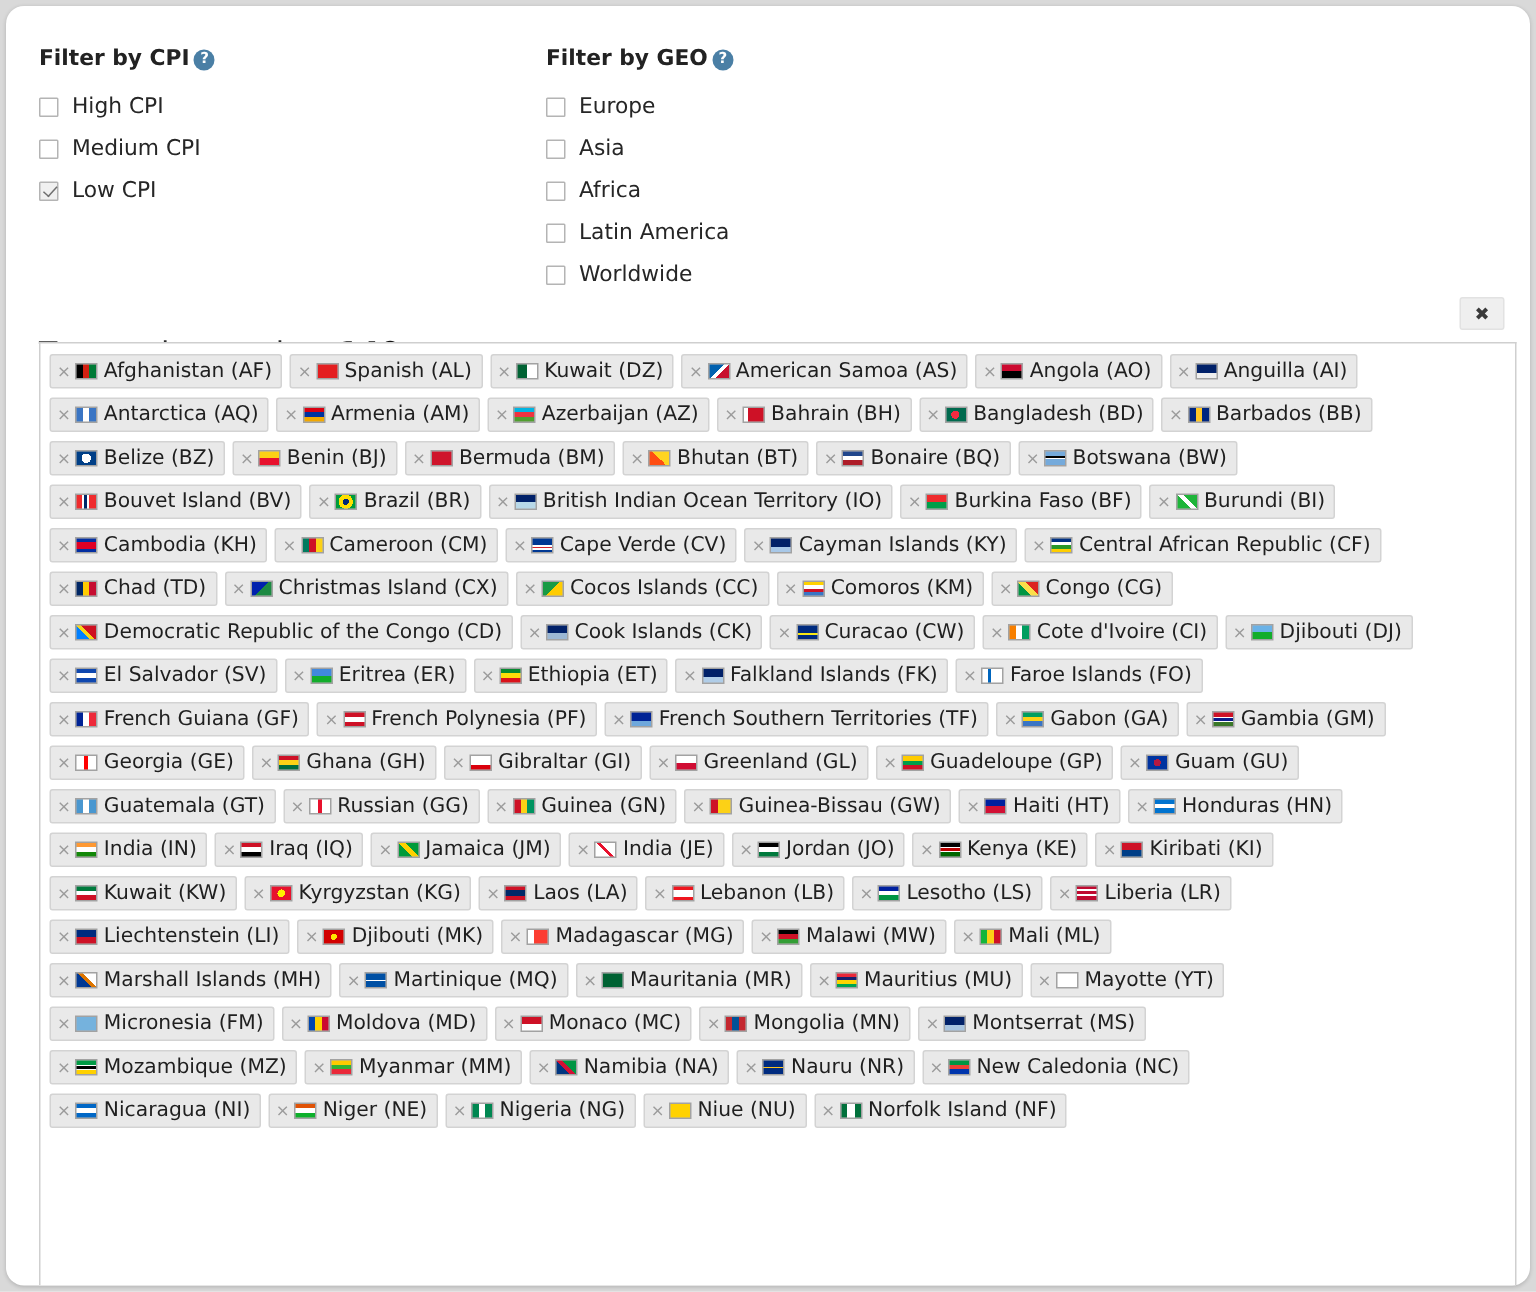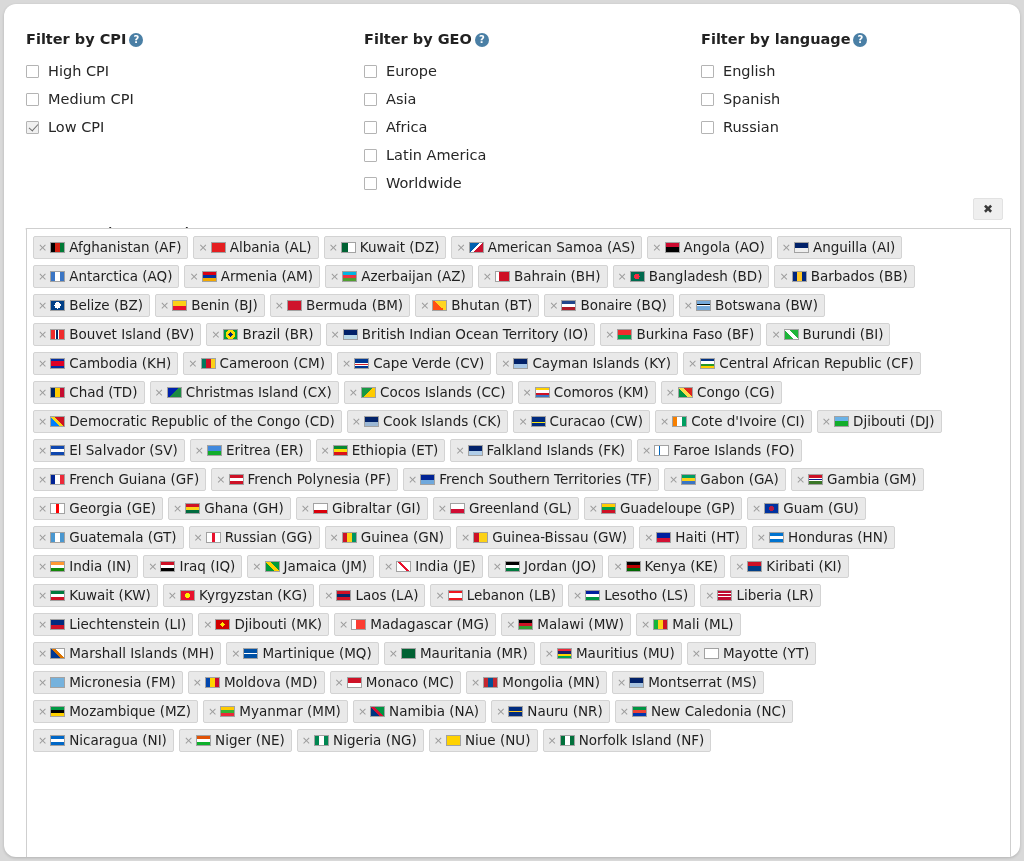--- a/index.html
+++ b/index.html
@@ -229,39 +229,20 @@
             <span class="cb-box"></span>
             <span class="cb-label">Latin America</span>
           </div>
           <div class="cb-row">
             <span class="cb-box"></span>
             <span class="cb-label">Worldwide</span>
           </div>
         </div>
     </div>
 
-    <div class="filter-col c3">
-      <div class="filter-title">
-        <span>Filter by language</span><span class="help-icon">?</span>
-      </div>
-      <div id="language-options">
-          <div class="cb-row">
-            <span class="cb-box"></span>
-            <span class="cb-label">English</span>
-          </div>
-          <div class="cb-row">
-            <span class="cb-box"></span>
-            <span class="cb-label">Spanish</span>
-          </div>
-          <div class="cb-row">
-            <span class="cb-box"></span>
-            <span class="cb-label">Russian</span>
-          </div>
-        </div>
-    </div>
 
   </div>
 
   <div class="tc-header">
     <span>Targeted countries:</span>
     <span class="tc-count">140</span>
   </div>
 
   <div class="close-btn">✖</div>
 
@@ -269,21 +250,21 @@
     <div class="tag-rows" id="tag-rows">
         <div class="tag-row">
           <span class="tag">
             <span class="tag-x">×</span>
             <span class="flag" style="background-image: linear-gradient(90deg, rgb(0, 0, 0) 0px, rgb(0, 0, 0) 33.3%, rgb(211, 32, 17) 33.3%, rgb(211, 32, 17) 66.6%, rgb(0, 122, 54) 66.6%, rgb(0, 122, 54) 100%);"></span>
             <span class="tag-label">Afghanistan (AF)</span>
           </span>
           <span class="tag">
             <span class="tag-x">×</span>
             <span class="flag" style="background-image: linear-gradient(rgb(228, 30, 32) 0px, rgb(228, 30, 32) 100%);"></span>
-            <span class="tag-label">Albania (AL)</span>
+            <span class="tag-label">Spanish (AL)</span>
           </span>
           <span class="tag">
             <span class="tag-x">×</span>
             <span class="flag" style="background-image: linear-gradient(90deg, rgb(0, 98, 51) 0px, rgb(0, 98, 51) 50%, rgb(255, 255, 255) 50%, rgb(255, 255, 255) 100%);"></span>
             <span class="tag-label">Kuwait (DZ)</span>
           </span>
           <span class="tag">
             <span class="tag-x">×</span>
             <span class="flag" style="background-image: linear-gradient(135deg, rgb(0, 96, 175) 0px, rgb(0, 96, 175) 45%, rgb(255, 255, 255) 45%, rgb(255, 255, 255) 58%, rgb(200, 16, 46) 58%, rgb(200, 16, 46) 100%);"></span>
             <span class="tag-label">American Samoa (AS)</span>

